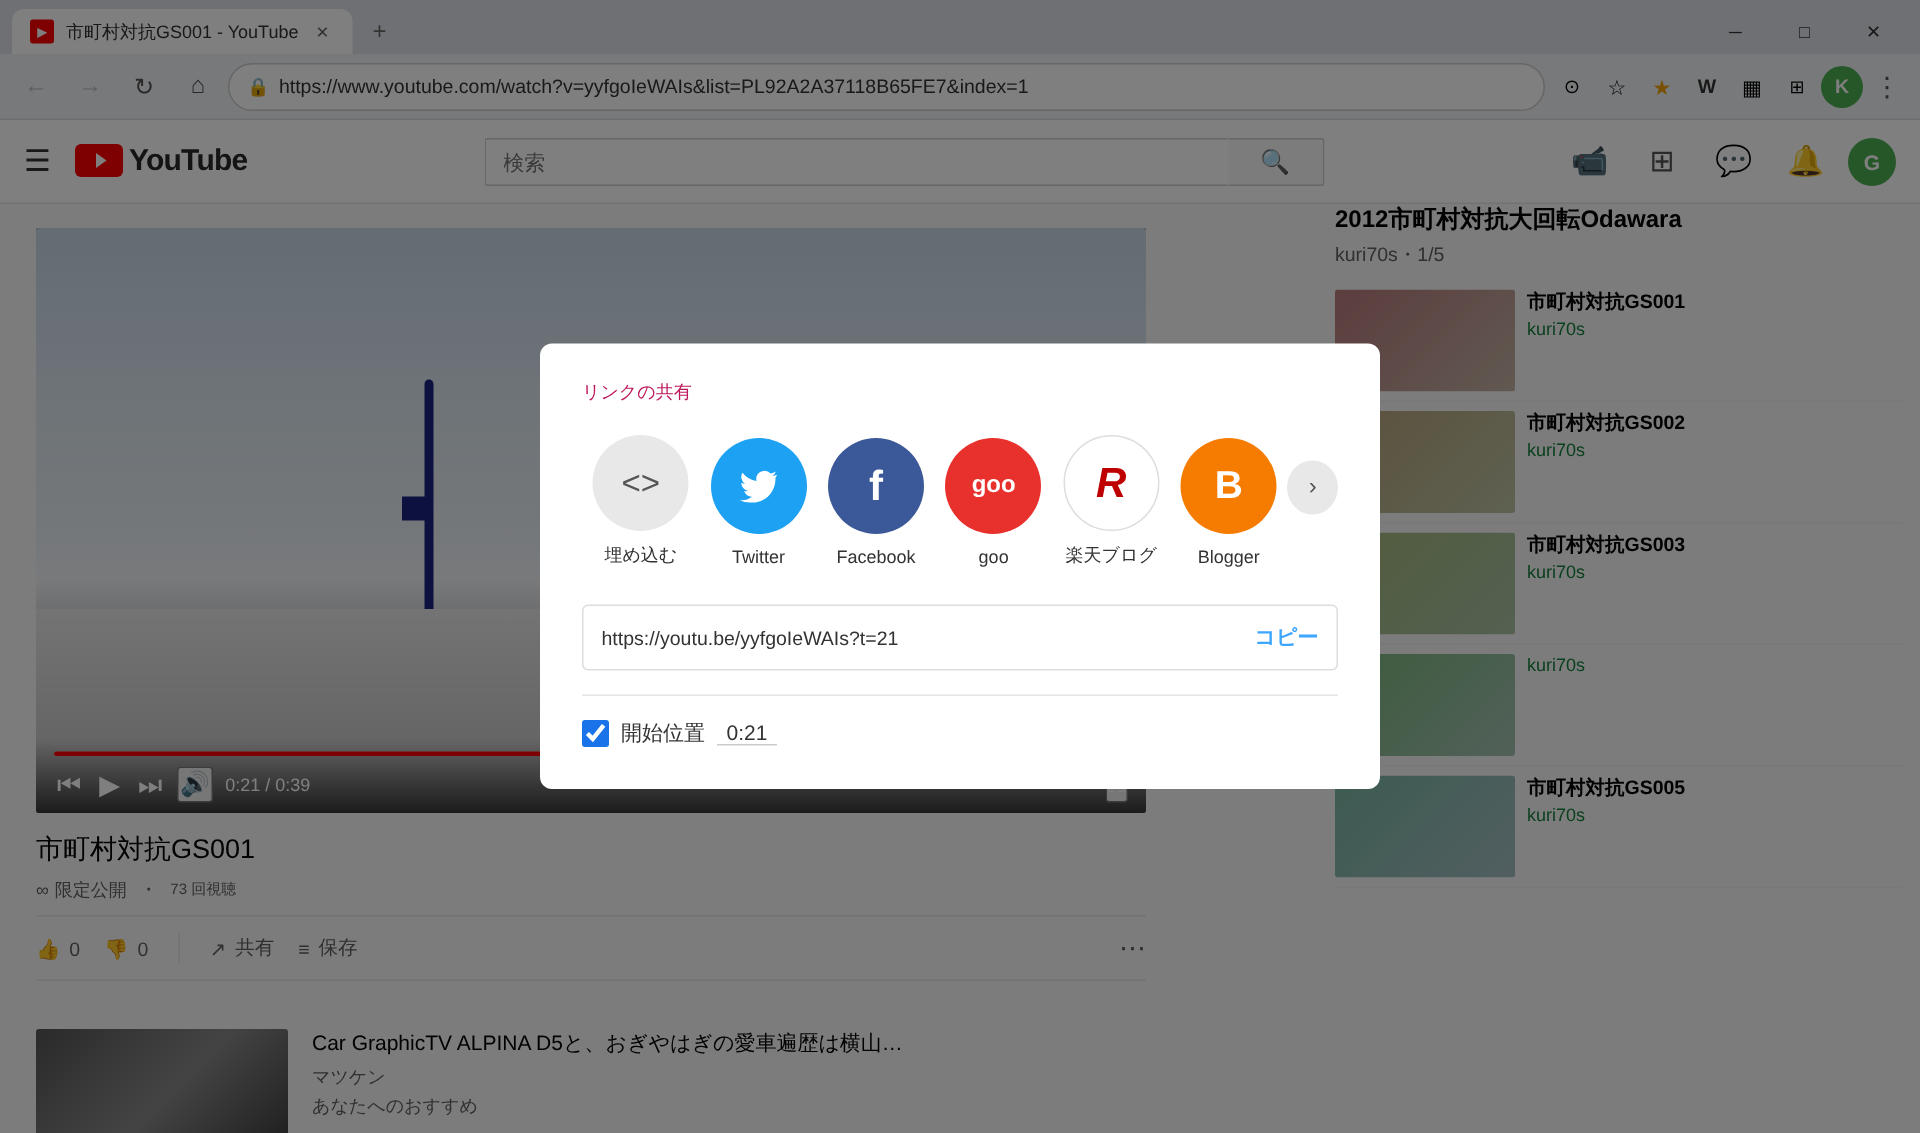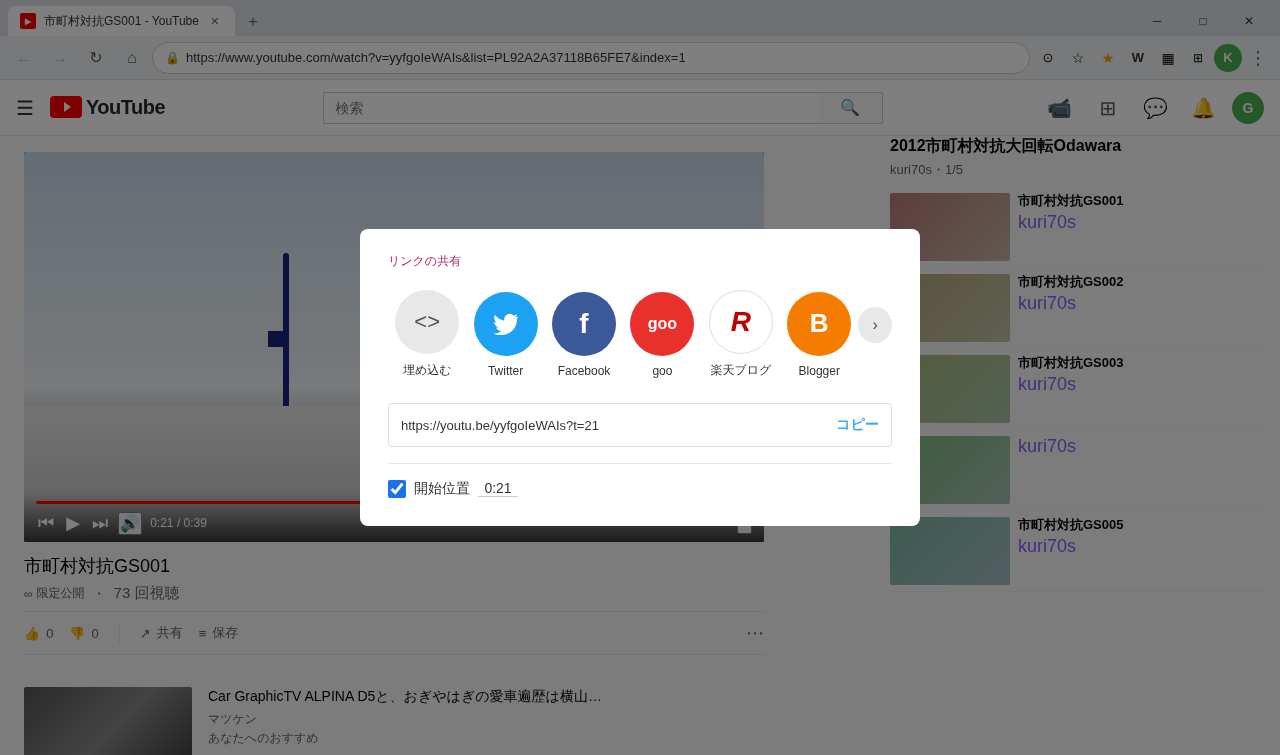--- a/index.html
+++ b/index.html
@@ -58,35 +58,35 @@
     .yt-ctrl-btn { color: white; font-size: 18px; cursor: pointer; background: none; border: none; padding: 2px; }
     .yt-time { color: white; font-size: 12px; }
     .yt-volume-btn { color: white; font-size: 16px; cursor: pointer; }
     .yt-ctrl-spacer { flex: 1; }
     .yt-fullscreen-btn { color: white; font-size: 16px; cursor: pointer; }
 
     .yt-video-info { width: 740px; margin-top: 12px; }
     .yt-video-title { font-size: 18px; font-weight: normal; color: #030303; margin-bottom: 6px; }
     .yt-video-meta { display: flex; align-items: center; gap: 8px; color: #606060; font-size: 13px; margin-bottom: 8px; }
     .yt-limited-badge { display: flex; align-items: center; gap: 4px; font-size: 12px; color: #606060; }
-    .yt-views { font-size: 15px; color: #606060; }
+    .yt-views { font-size: 10px; color: #606060; }
     .yt-actions { display: flex; align-items: center; gap: 16px; padding: 8px 0; border-top: 1px solid #e5e5e5; border-bottom: 1px solid #e5e5e5; }
     .yt-action-btn { display: flex; align-items: center; gap: 6px; color: #606060; font-size: 13px; cursor: pointer; background: none; border: none; padding: 4px 0; }
     .yt-action-separator { width: 1px; height: 20px; background: #e5e5e5; margin: 0 4px; }
     .yt-more-btn { margin-left: auto; color: #606060; font-size: 18px; cursor: pointer; }
 
     .yt-sidebar { width: 402px; padding: 0 12px; overflow-y: auto; }
     .yt-playlist-header { font-size: 16px; font-weight: bold; color: #030303; margin-bottom: 4px; }
     .yt-playlist-sub { font-size: 13px; color: #606060; margin-bottom: 8px; }
     .yt-sidebar-item { display: flex; gap: 8px; padding: 6px 0; cursor: pointer; border-bottom: 1px solid #f0f0f0; }
     .yt-sidebar-thumb { width: 120px; height: 68px; background: #ccc; border-radius: 2px; flex-shrink: 0; position: relative; overflow: hidden; }
     .yt-sidebar-thumb-img { width: 100%; height: 100%; background: linear-gradient(135deg, #888 0%, #aaa 50%, #666 100%); }
     .yt-sidebar-info { flex: 1; }
     .yt-sidebar-title { font-size: 13px; font-weight: bold; color: #030303; margin-bottom: 2px; line-height: 1.3; }
-    .yt-sidebar-channel { font-size: 18px; color: #8b5cf6; }
+    .yt-sidebar-channel { font-size: 12px; color: #15803d; }
 
     
     .yt-rec { padding: 16px 0; display: flex; gap: 16px; cursor: pointer; }
     .yt-rec-thumb { width: 168px; height: 94px; background: #333; flex-shrink: 0; position: relative; border-radius: 2px; overflow: hidden; }
     .yt-rec-info { flex: 1; }
     .yt-rec-title { font-size: 14px; color: #030303; margin-bottom: 4px; line-height: 1.4; }
     .yt-rec-channel { font-size: 12px; color: #606060; margin-bottom: 2px; }
     .yt-rec-meta { font-size: 12px; color: #606060; }
 
     

